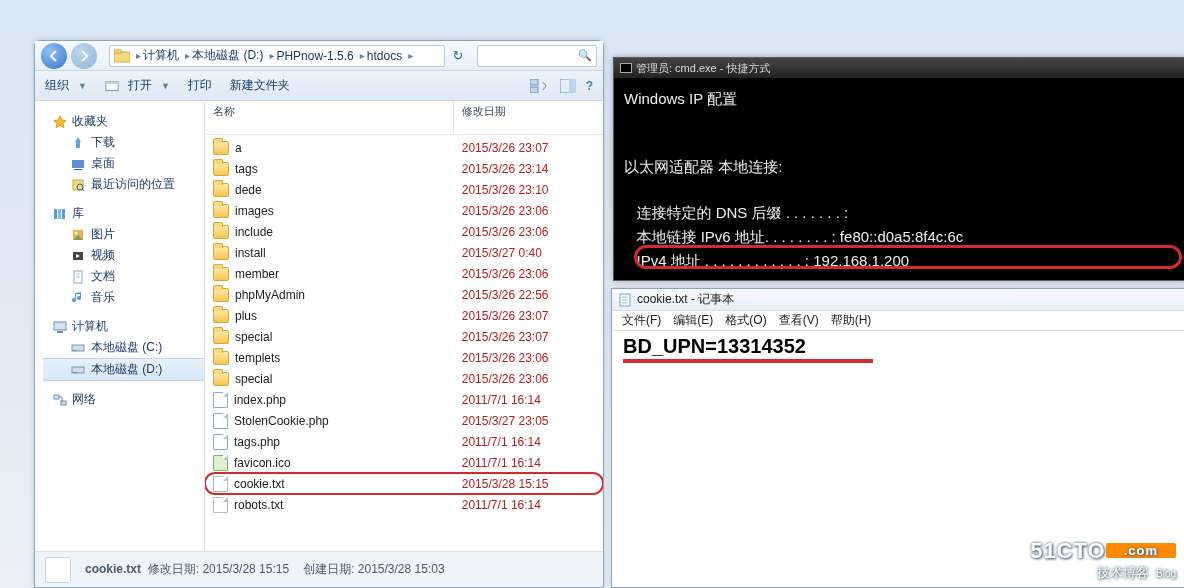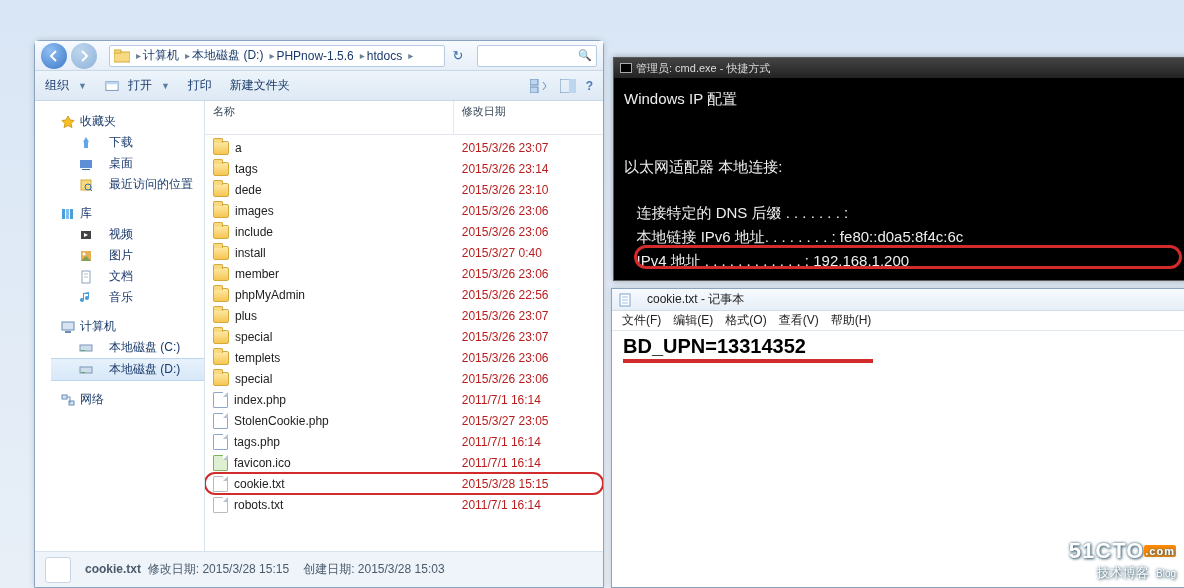--- a/index.html
+++ b/index.html
@@ -17,23 +17,23 @@
   .refresh{width:18px;color:#3a6ba9;font-size:13px;text-align:center}
   .search{width:120px;height:22px;margin-left:6px;border:1px solid #b7cbe0;background:#fff;border-radius:2px;display:flex;align-items:center;justify-content:flex-end;padding:0 4px;color:#7a8da1;font-size:11px}
   .toolbar{height:30px;background:linear-gradient(#edf4fb,#dde9f4);border-bottom:1px solid #c8d6e5;display:flex;align-items:center;padding:0 10px;gap:18px;font-size:12px;color:#1a3a6b}
   .tb-item{display:flex;align-items:center;gap:9px}
   .tb-sep{color:#5c7ea5;font-size:9px}
   .tb-right{margin-left:auto;display:flex;gap:10px}
   .tb-icon{width:14px;height:14px;display:inline-block}
 
   .exp-body{display:flex;height:calc(100% - 60px - 36px)}
   .nav-pane{width:170px;border-right:1px solid #d8e2ec;overflow:hidden;padding:6px 0 10px 0}
-  .np-group{margin:4px 0 8px 16px}
+  .np-group{margin:4px 0 8px 8px}
   .np-head{display:flex;align-items:center;gap:5px;font-size:12px;color:#1a3a6b;padding:2px 8px 2px 10px}
-  .np-item{display:flex;align-items:center;gap:16px;font-size:12px;color:#1a3a6b;padding:2px 8px 2px 28px}
+  .np-item{display:flex;align-items:center;gap:6px;font-size:12px;color:#1a3a6b;padding:2px 8px 2px 28px}
   .np-item.sel{background:linear-gradient(#e7f1fb,#d7e8f8);border:1px solid #bcd6f0;border-left:none;border-right:none}
   .ico{width:14px;height:14px;display:inline-block}
 
   .filelist{flex:1;overflow:hidden}
   .fl-head{display:flex;height:34px;border-bottom:1px solid #e3e9ef;font-size:11px;color:#3b4a5b}
   .fl-head div{padding:3px 8px}
   .col-name{width:250px;border-right:1px solid #e3e9ef}
   .col-date{width:150px}
   .fl-rows{padding-top:2px}
   .row{display:flex;align-items:center;height:21px;font-size:12px;color:#222;position:relative}
@@ -53,32 +53,32 @@
 
   
   .cmd{position:absolute;left:613px;top:57px;width:575px;height:224px;background:#000;border:1px solid #5a5a5a;box-shadow:0 0 6px rgba(0,0,0,.3)}
   .cmd-title{height:20px;background:linear-gradient(#444,#222);display:flex;align-items:center;color:#ddd;font-size:11px;padding:0 6px;gap:4px}
   .cmd-ico{width:12px;height:10px;background:#000;border:1px solid #aaa;display:inline-block}
   .cmd-body{padding:10px 10px 8px 10px;font-family:"NSimSun","SimSun","Courier New",monospace;font-size:15px;line-height:22px;color:#eee;white-space:pre}
   .cmd-hl{position:absolute;left:20px;right:5px;top:187px;height:24px;border:3px solid #d22b2b;border-radius:12px;pointer-events:none}
 
   
   .np{position:absolute;left:611px;top:288px;width:575px;height:300px;background:#fff;border:1px solid #8aa3bf;box-shadow:0 0 6px rgba(0,0,0,.15)}
-  .np-titlebar{height:22px;background:linear-gradient(#f7fbff,#e6eef7);display:flex;align-items:center;font-size:12px;padding:0 6px;gap:15px;color:#222;border-bottom:1px solid #d3dde8}
+  .np-titlebar{height:22px;background:linear-gradient(#f7fbff,#e6eef7);display:flex;align-items:center;font-size:12px;padding:0 6px;gap:5px;color:#222;border-bottom:1px solid #d3dde8}
   .np-menu{height:20px;display:flex;gap:4px;padding:0 6px;font-size:12px;color:#222;align-items:center;border-bottom:1px solid #e0e6ed}
   .np-menu span{padding:1px 4px}
   .np-body{padding:4px 11px}
   .np-text{font-family:Arial,sans-serif;font-weight:bold;font-size:20px;color:#000}
   .np-underline{width:250px;height:4px;background:#d22b2b;margin-top:1px}
 
   
   .wm{position:absolute;right:8px;bottom:6px;text-align:right;color:#fff;text-shadow:0 0 3px #467,1px 1px 3px #467}
   .wm .l1{font-size:22px;font-weight:bold;letter-spacing:1px}
   .wm .l1 .c{color:#fff}
-  .wm .l1 .com{background:#ff8a00;color:#fff;padding:0 1px;font-size:11px;border-radius:2px;position:relative;top:-3px}
+  .wm .l1 .com{background:#ff8a00;color:#fff;padding:0 18px;font-size:13px;border-radius:2px;position:relative;top:-3px}
   .wm .l2{font-size:13px}
 
   
   svg{display:block}
 </style>
 </head>
 <body>
 
 <div class="explorer">
   <div class="exp-top">
@@ -190,32 +190,32 @@
           <svg class="ico" viewBox="0 0 14 14">
               <rect x="1" y="2" width="3" height="10" fill="#4a9fd8"></rect>
               <rect x="5" y="2" width="3" height="10" fill="#7fbef0"></rect>
               <rect x="9" y="2" width="3" height="10" fill="#4a9fd8"></rect>
             </svg>
           <span>库</span>
         </div>
         <div id="nav-lib">
             <div class="np-item">
               <svg class="ico" viewBox="0 0 14 14">
-                <rect x="2" y="3" width="10" height="8" fill="#444"></rect>
-                <polygon points="5,5 5,9 9,7" fill="#fff"></polygon>
-              </svg>
-              <span>视频</span>
-            </div>
-            <div class="np-item">
-              <svg class="ico" viewBox="0 0 14 14">
                 <rect x="2" y="2" width="10" height="10" fill="#e6b055"></rect>
                 <circle cx="5" cy="5" r="1.5" fill="#fff"></circle>
                 <polygon points="2,12 7,7 12,12" fill="#7fa055"></polygon>
               </svg>
               <span>图片</span>
+            </div>
+            <div class="np-item">
+              <svg class="ico" viewBox="0 0 14 14">
+                <rect x="2" y="3" width="10" height="8" fill="#444"></rect>
+                <polygon points="5,5 5,9 9,7" fill="#fff"></polygon>
+              </svg>
+              <span>视频</span>
             </div>
             <div class="np-item">
               <svg class="ico" viewBox="0 0 14 14">
                 <rect x="3" y="1" width="8" height="12" fill="#fff" stroke="#8aa3bf"></rect>
                 <line x1="5" y1="4" x2="9" y2="4" stroke="#bbb"></line>
                 <line x1="5" y1="7" x2="9" y2="7" stroke="#bbb"></line>
               </svg>
               <span>文档</span>
             </div>
             <div class="np-item">

